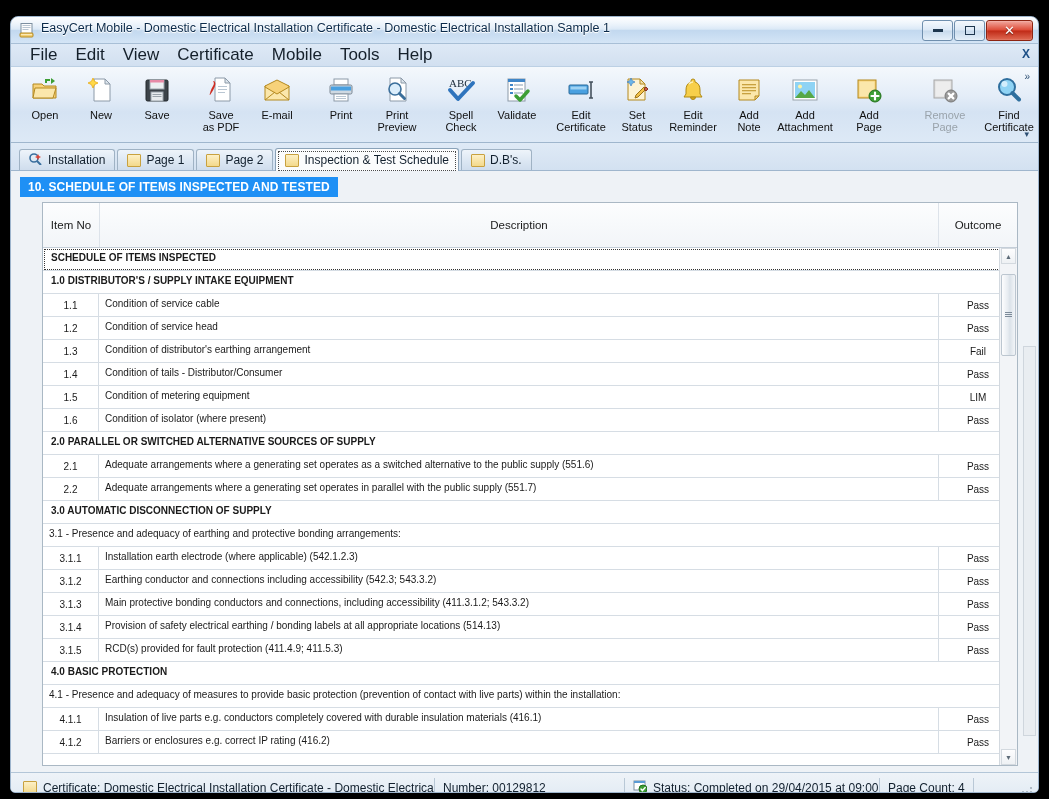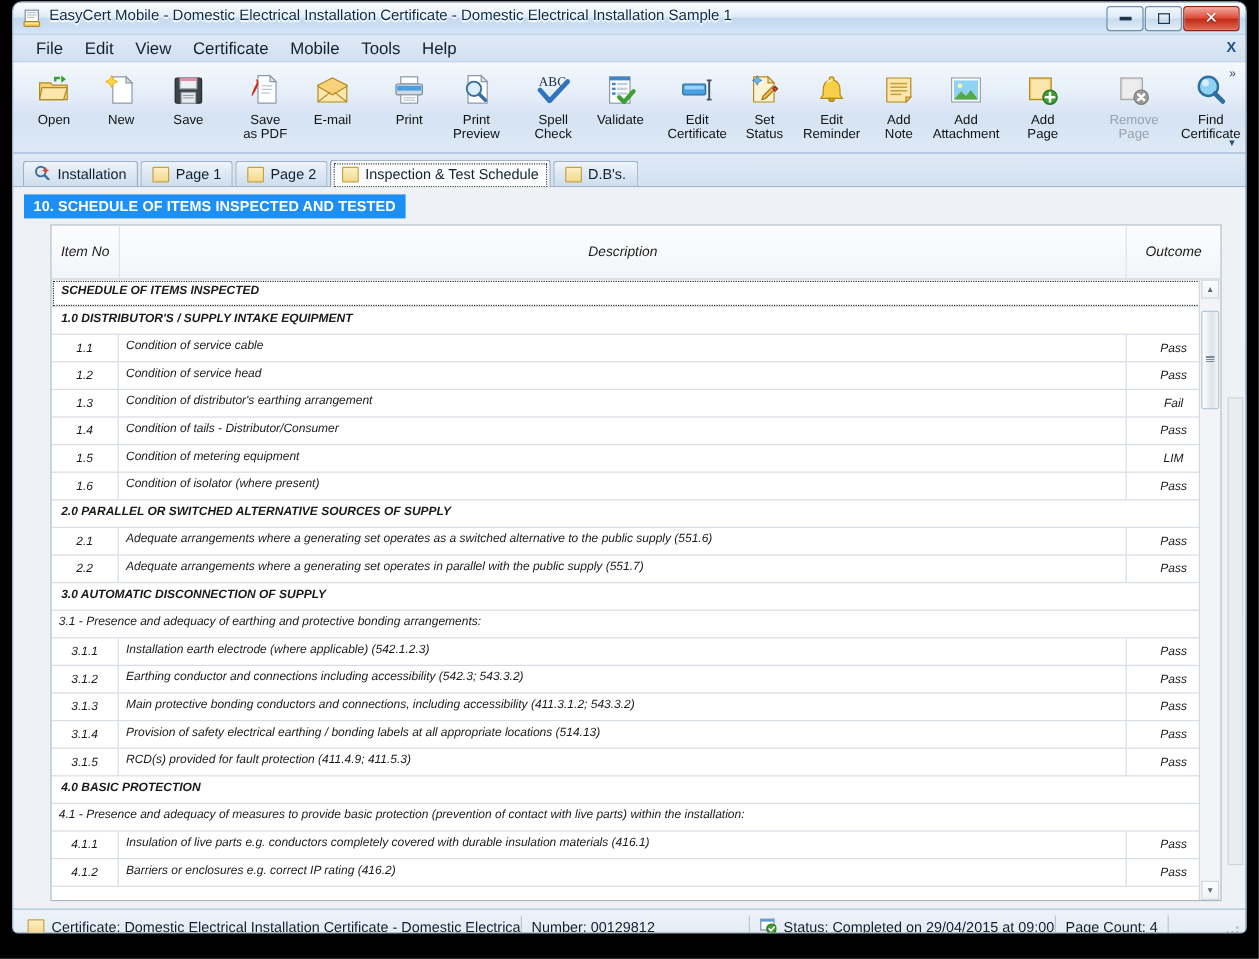--- a/index.html
+++ b/index.html
@@ -5,21 +5,21 @@
   html,body{margin:0;padding:0;}
   body{
     width:1049px;height:799px;overflow:hidden;
     background:#000;
     font-family:"Liberation Sans", sans-serif;
     font-size:12px;color:#1a1a1a;
     -webkit-font-smoothing:antialiased;
   }
   
   #window{
-    position:absolute;left:10px;top:1px;width:1029px;height:777px;
+    position:absolute;left:10px;top:16px;width:1029px;height:777px;
     border-radius:8px 8px 5px 5px;
     background:linear-gradient(180deg,#d8e6f5 0%,#c9dcf0 40%,#bcd2e8 100%);
     box-shadow:0 0 12px rgba(0,0,0,.75),0 0 2px rgba(255,255,255,.6) inset;
     border:1px solid #9db4cc;
     box-sizing:border-box;
     overflow:hidden;
   }
   
   #titlebar{
     position:relative;height:26px;
@@ -58,21 +58,21 @@
   .mini{width:10px;height:3px;background:#1d364e;box-shadow:0 0 0 0 #fff;}
   .maxi{width:10px;height:9px;border:1.6px solid #1d364e;box-sizing:border-box;}
 
   
   #menubar{
     position:relative;height:22px;
     background:linear-gradient(180deg,#dee9f6,#d2e0f0);
     border-bottom:1px solid #bcd0e4;
     display:flex;align-items:center;padding-left:10px;
   }
-  .menu-item{padding:3px 9px;font-size:14px;color:#15202b;cursor:default;border-radius:2px;}
+  .menu-item{padding:3px 9px;font-size:17px;color:#15202b;cursor:default;border-radius:2px;}
   #menu-close-x{
     position:absolute;right:8px;top:3px;font-size:12px;color:#1c4f86;font-weight:bold;
   }
 
   
   #toolbar{
     position:relative;height:72px;
     background:linear-gradient(180deg,#f4f8fc 0%,#e4edf8 38%,#d5e3f3 60%,#dde9f6 100%);
     border-bottom:1px solid #9fb6cd;
     display:flex;align-items:flex-start;padding:3px 0 0 6px;
@@ -121,21 +121,21 @@
     background:#eef2f6;
     padding:6px 9px 0 9px;box-sizing:border-box;position:relative;
   }
   #section-bar{
     background:#1e90f5;color:#fff;font-weight:bold;font-size:12px;
     padding:3px 8px;display:inline-block;letter-spacing:.1px;
   }
   #grid-outer{
     position:absolute;left:31px;right:20px;top:31px;bottom:6px;
     background:#fff;border:1px solid #aab8c4;box-sizing:border-box;
-    display:flex;flex-direction:column;overflow:hidden;font-style:italic;
+    display:flex;flex-direction:column;overflow:hidden;
   }
   #grid-head{
     flex:0 0 auto;height:44px;display:flex;align-items:center;
     background:linear-gradient(180deg,#fcfdfe,#f2f5f8);
     border-bottom:1px solid #c4ced8;font-size:11.5px;
   }
   .col-item{width:56px;text-align:center;border-right:1px solid #dde3ea;height:100%;
     display:flex;align-items:center;justify-content:center;}
   .col-desc{flex:1;text-align:left;border-right:1px solid #dde3ea;height:100%;
     display:flex;align-items:center;justify-content:center;}

